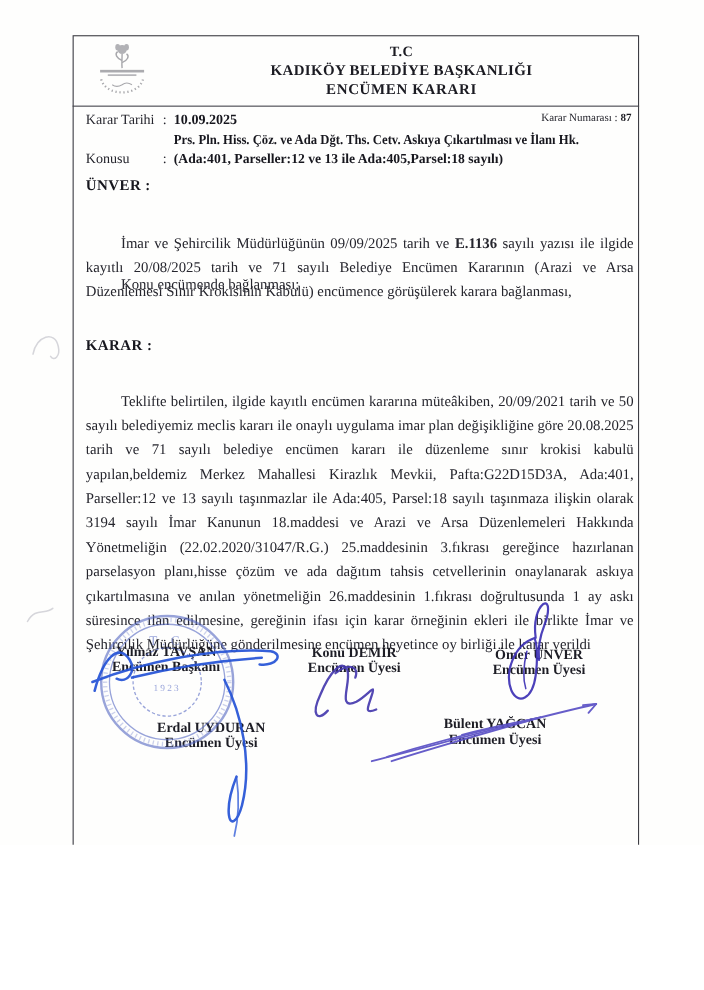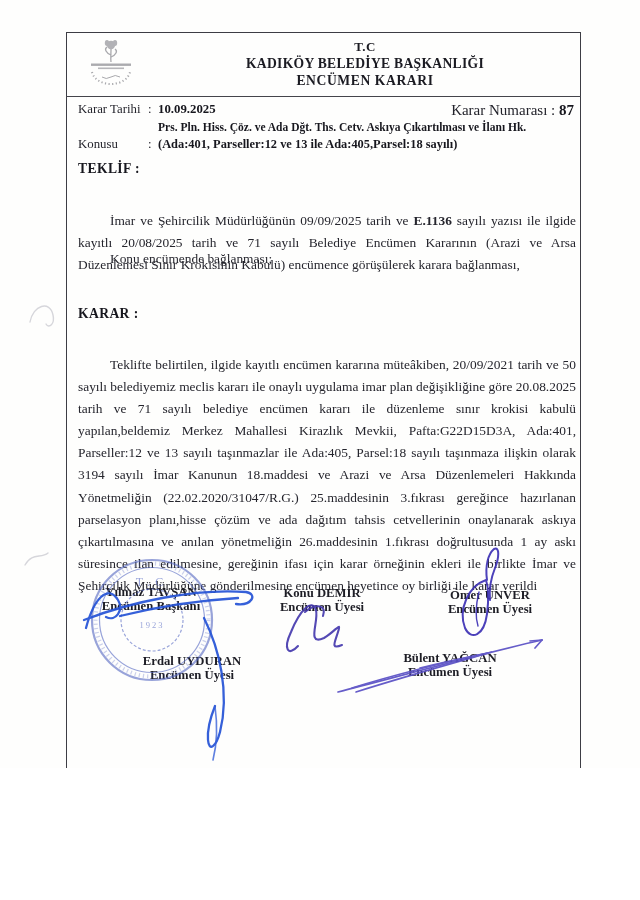--- a/index.html
+++ b/index.html
@@ -10,21 +10,21 @@
   .titles{position:absolute;left:200px;top:38px;width:330px;text-align:center;font-weight:bold;color:#1b1b22;}
   .titles .t1{font-size:13px;line-height:17px;letter-spacing:.4px;}
   .titles .t2{font-size:13.6px;line-height:17px;letter-spacing:.3px;}
   .titles .t3{font-size:13.6px;line-height:17px;letter-spacing:.6px;}
   .divider{position:absolute;left:66px;top:96px;width:515px;border-top:1.7px solid #44444b;}
   
   .meta-row{position:absolute;font-size:12.8px;color:#26262e;}
   .meta-label{display:inline-block;width:70px;}
   .meta-colon{display:inline-block;width:10px;}
   .meta-value{font-weight:bold;color:#17171e;}
-  .meta-number{position:absolute;right:66px;top:102px;font-size:15px;margin-left:18px;}
+  .meta-number{position:absolute;right:66px;top:102px;font-size:10px;margin-left:18px;}
   .subject-row{position:absolute;left:78px;top:119px;display:flex;align-items:flex-end;font-size:12.8px;}
   .subject-text{width:424px;font-weight:bold;color:#17171e;}
   .subject-l1{white-space:nowrap;display:inline-block;transform:scaleX(.93);transform-origin:left top;font-size:12.4px;line-height:16.5px;}
   .subject-l2{font-size:12.4px;line-height:16.5px;}
   
   .sec-heading{position:absolute;left:78px;font-size:13.6px;font-weight:bold;letter-spacing:.4px;color:#17171e;}
   .para{position:absolute;left:78px;width:498px;font-size:13.4px;line-height:22.1px;text-align:justify;text-indent:32px;color:#25252d;margin-top:27px;}
   .closing{position:absolute;left:110px;font-size:13.4px;color:#25252d;}
   
   .sig{position:absolute;text-align:center;font-weight:bold;color:#1d1d25;font-size:12.7px;line-height:14.2px;}
@@ -71,21 +71,21 @@
   </div>
   <div class="subject-row">
     <span class="meta-label">Konusu</span>
       <span class="meta-colon">:</span>
     <span class="subject-text">
       <span class="subject-l1">Prs. Pln. Hiss. Çöz. ve Ada Dğt. Ths. Cetv. Askıya Çıkartılması ve İlanı Hk.</span><br>
       <span class="subject-l2">(Ada:401, Parseller:12 ve 13 ile Ada:405,Parsel:18 sayılı)</span>
     </span>
   </div>
 
-  <div class="sec-heading" style="top:161px;">TEKLİF :</div>
+  <div class="sec-heading" style="top:161px;">ÜNVER :</div>
   <div class="para" style="top:183px;"><span>İmar ve Şehircilik Müdürlüğünün 09/09/2025 tarih ve </span><span style="font-weight: bold;">E.1136</span><span> sayılı yazısı ile ilgide kayıtlı 20/08/2025 tarih ve 71 sayılı Belediye Encümen Kararının (Arazi ve Arsa Düzenlemesi Sınır Krokisinin Kabulü) encümence görüşülerek karara bağlanması,</span></div>
   <div class="closing" style="top:251px;">Konu encümende bağlanması;</div>
 
   <div class="sec-heading" style="top:306px;">KARAR :</div>
   <div class="para" style="top:327px;">Teklifte belirtilen, ilgide kayıtlı encümen kararına müteâkiben, 20/09/2021 tarih ve 50 sayılı belediyemiz meclis kararı ile onaylı uygulama imar plan değişikliğine göre 20.08.2025 tarih ve 71 sayılı belediye encümen kararı ile düzenleme sınır krokisi kabulü yapılan,beldemiz Merkez Mahallesi Kirazlık Mevkii, Pafta:G22D15D3A, Ada:401, Parseller:12 ve 13 sayılı taşınmazlar ile Ada:405, Parsel:18 sayılı taşınmaza ilişkin olarak 3194 sayılı İmar Kanunun 18.maddesi ve Arazi ve Arsa Düzenlemeleri Hakkında Yönetmeliğin (22.02.2020/31047/R.G.) 25.maddesinin 3.fıkrası gereğince hazırlanan parselasyon planı,hisse çözüm ve ada dağıtım tahsis cetvellerinin onaylanarak askıya çıkartılmasına ve anılan yönetmeliğin 26.maddesinin 1.fıkrası doğrultusunda 1 ay askı süresince ilan edilmesine, gereğinin ifası için karar örneğinin ekleri ile birlikte İmar ve Şehircilik Müdürlüğüne gönderilmesine encümen heyetince oy birliği ile karar verildi</div>
 
   <div class="sig" style="left:81px;top:585px;width:140px;">
     <div>Yılmaz TAVŞAN</div>
     <div>Encümen Başkanı</div>
   </div>

